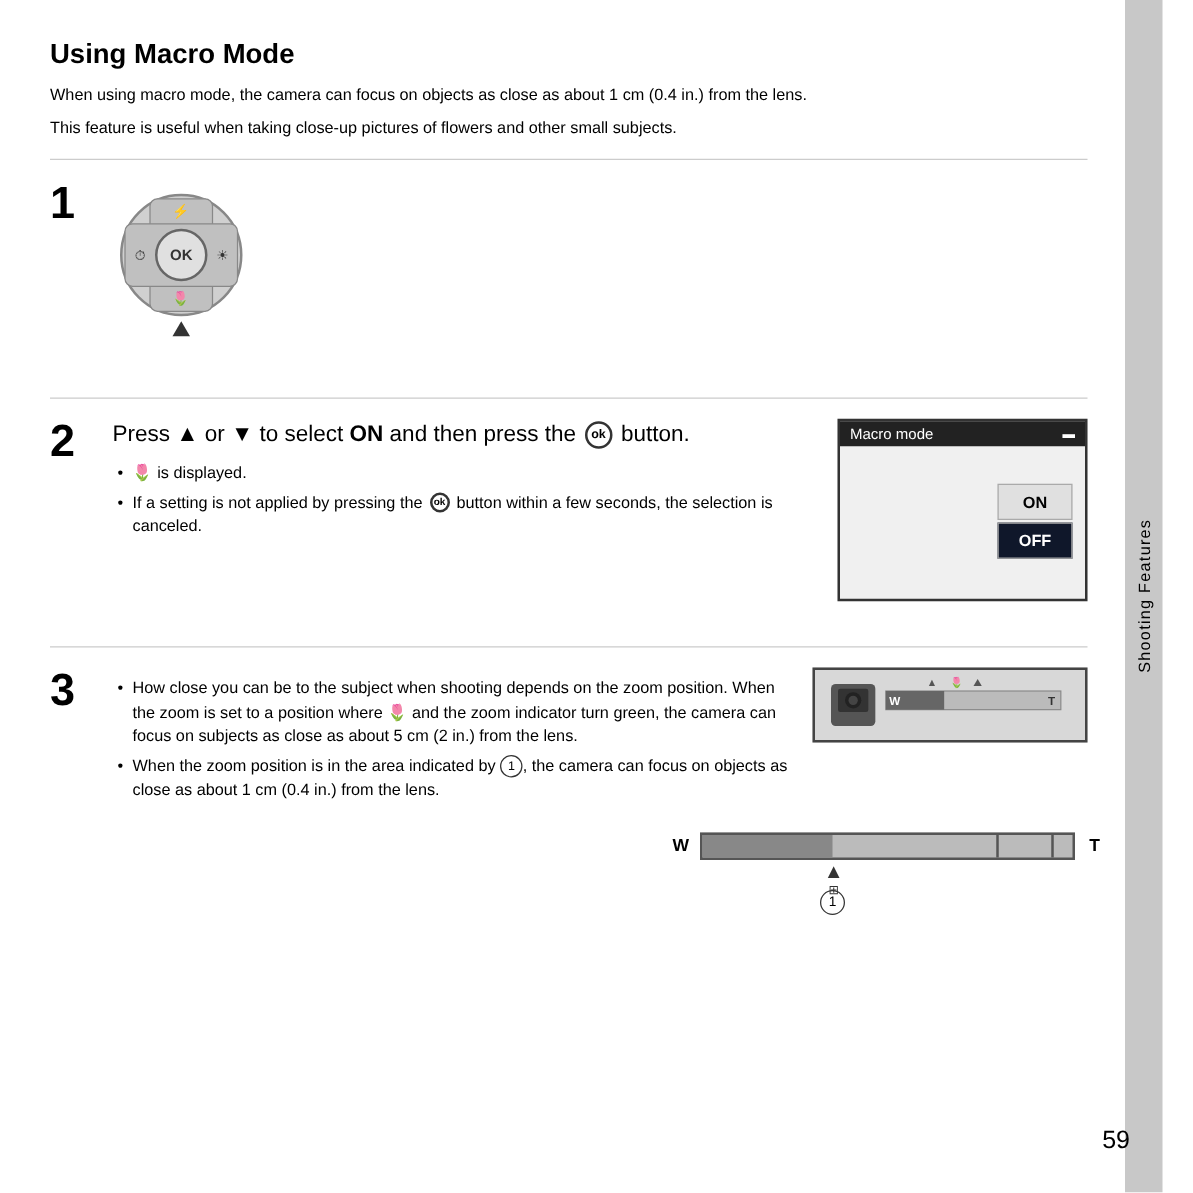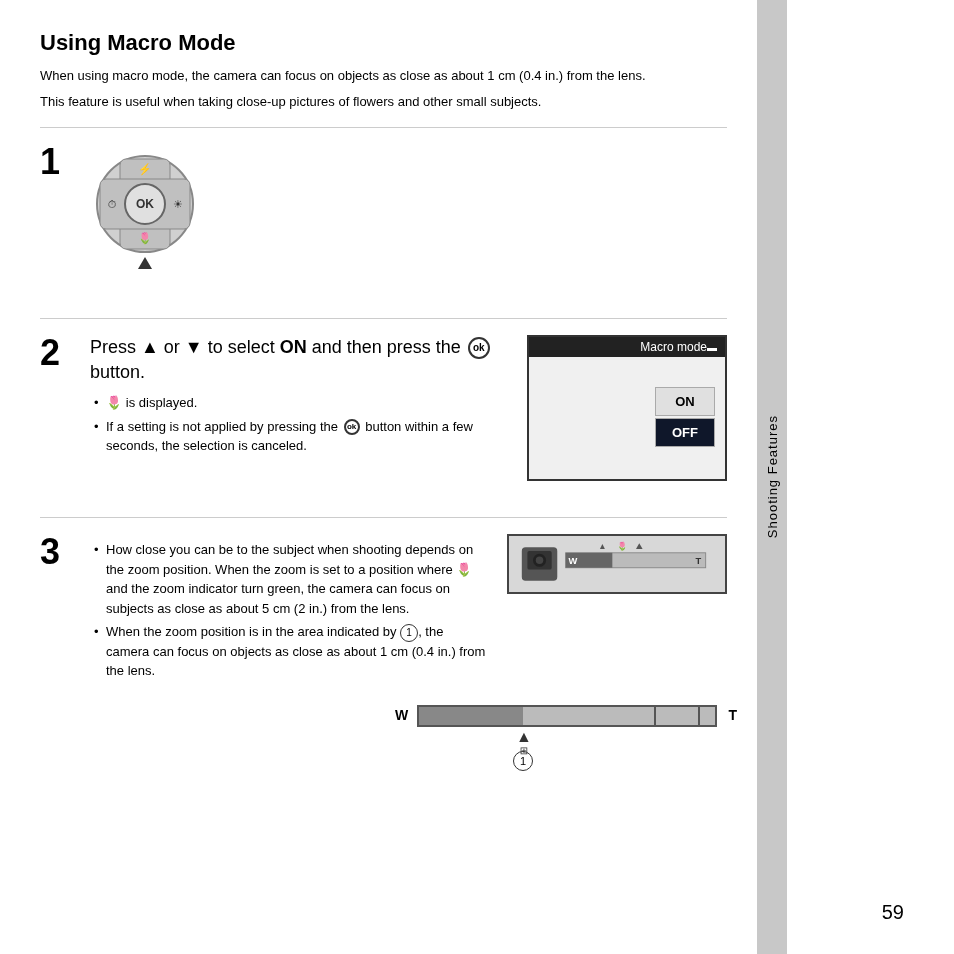--- a/index.html
+++ b/index.html
@@ -10,21 +10,21 @@
       font-size: 14px;
       color: #000;
       width: 954px;
       min-height: 954px;
       position: relative;
       overflow: hidden;
     }
 
     .page {
       display: flex;
-      width: 787px;
+      width: 954px;
       min-height: 954px;
     }
 
     .main-content {
       flex: 1;
       padding: 30px 30px 30px 40px;
       max-width: 900px;
     }
 
     .sidebar-tab {
@@ -123,21 +123,21 @@
       background: #f0f0f0;
       position: relative;
     }
 
     .macro-menu-header {
       background: #222;
       color: #fff;
       font-size: 12px;
       padding: 3px 8px;
       display: flex;
-      justify-content: flex-end;
+      justify-content: space-between;
       align-items: center;
     }
 
     .macro-menu-body {
       padding: 30px 0 30px 0;
       display: flex;
       flex-direction: column;
       align-items: flex-end;
       gap: 0;
     }

